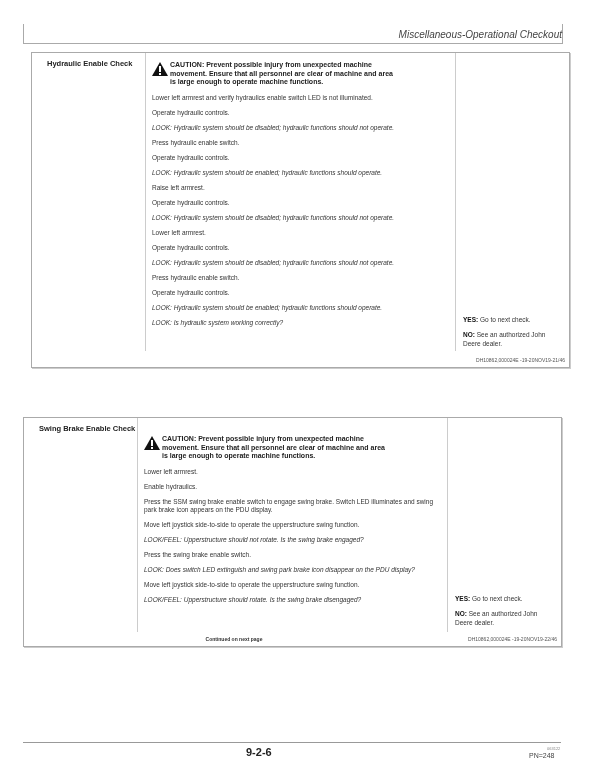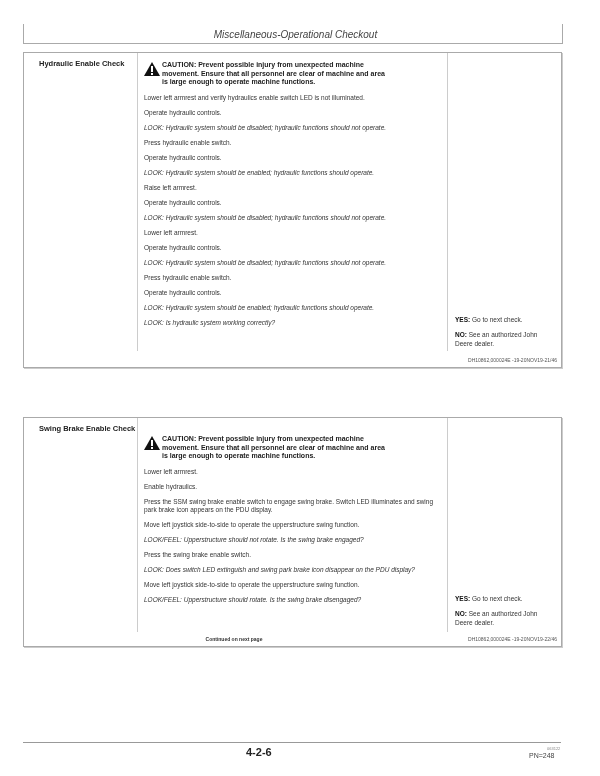--- a/index.html
+++ b/index.html
@@ -1,20 +1,20 @@
 <!DOCTYPE html>
 <html><head>
 <meta charset="utf-8">
 <style>
   html, body { margin: 0; padding: 0; background: #ffffff; }
   body { width: 600px; height: 776px; position: relative; overflow: hidden;
          font-family: "Liberation Sans", sans-serif; color: #222; }
   .header-box { position: absolute; left: 23px; top: 24px; width: 538px; height: 19px;
                 border-left: 1px solid #aaa; border-right: 1px solid #aaa; border-bottom: 1px solid #aaa; }
-  .header-title { position: absolute; left: 5px; right: 0; top: 5px; text-align: center;
+  .header-title { position: absolute; left: 5px; right: 0; top: 5px; text-align: right;
                   font-style: italic; font-size: 10px; color: #444; }
   .section { position: absolute; left: 23px; width: 537px; border: 1px solid #aaa;
              box-shadow: 1px 1px 0 #ccc; }
   .sec-title { position: absolute; left: 15px; top: 6px; width: 100px; font-weight: bold;
                font-size: 7.5px; line-height: 9px; color: #222; }
   .vline { position: absolute; top: 0; width: 1px; background: #ccc; }
   .content { position: absolute; left: 120px; width: 300px; }
   .caution { position: relative; padding-left: 18px; font-weight: bold; font-size: 7px;
              line-height: 8.5px; color: #222; }
   .caution .warn { position: absolute; left: 0; top: 1px; width: 16px; height: 14px; }
@@ -33,21 +33,21 @@
   .tiny { position: absolute; left: 547px; top: 746px; font-size: 4px; color: #888; }
   .pn { position: absolute; left: 529px; top: 752px; font-size: 7px; color: #444; }
 </style>
 </head>
 <body>
 
 <div class="header-box">
   <div class="header-title">Miscellaneous-Operational Checkout</div>
 </div>
 
-<div class="section" style="top:52px; height:314px;">
+<div class="section" style="top:52px; height:314px;margin-left:8px;">
   <div class="sec-title">Hydraulic Enable Check</div>
   <div class="vline" style="left:113px; height:298px;"></div>
   <div class="vline" style="left:423px; height:298px;"></div>
   <div class="content" style="top:8px;">
     <div class="caution">
       <svg class="warn" viewBox="0 0 16 14">
         <polygon points="8,0 16,14 0,14" fill="#111"></polygon>
         <rect x="7" y="4" width="2" height="6" fill="#fff"></rect>
         <rect x="7" y="11" width="2" height="2" fill="#fff"></rect>
       </svg>
@@ -114,15 +114,15 @@
   </div>
   <div class="result" style="top:191px;">
     <b>NO:</b>
     <span>See an authorized John Deere dealer.</span>
   </div>
   <div class="continued" style="top:218px;">Continued on next page</div>
   <div class="code" style="top:218px;">DH10862,000024E -19-20NOV19-22/46</div>
 </div>
 
 <div class="footer-line"></div>
-<div class="page-num">4-2-6</div>
+<div class="page-num">9-2-6</div>
 <div class="tiny">063122</div>
 <div class="pn">PN=248</div>
 
 </body></html>

